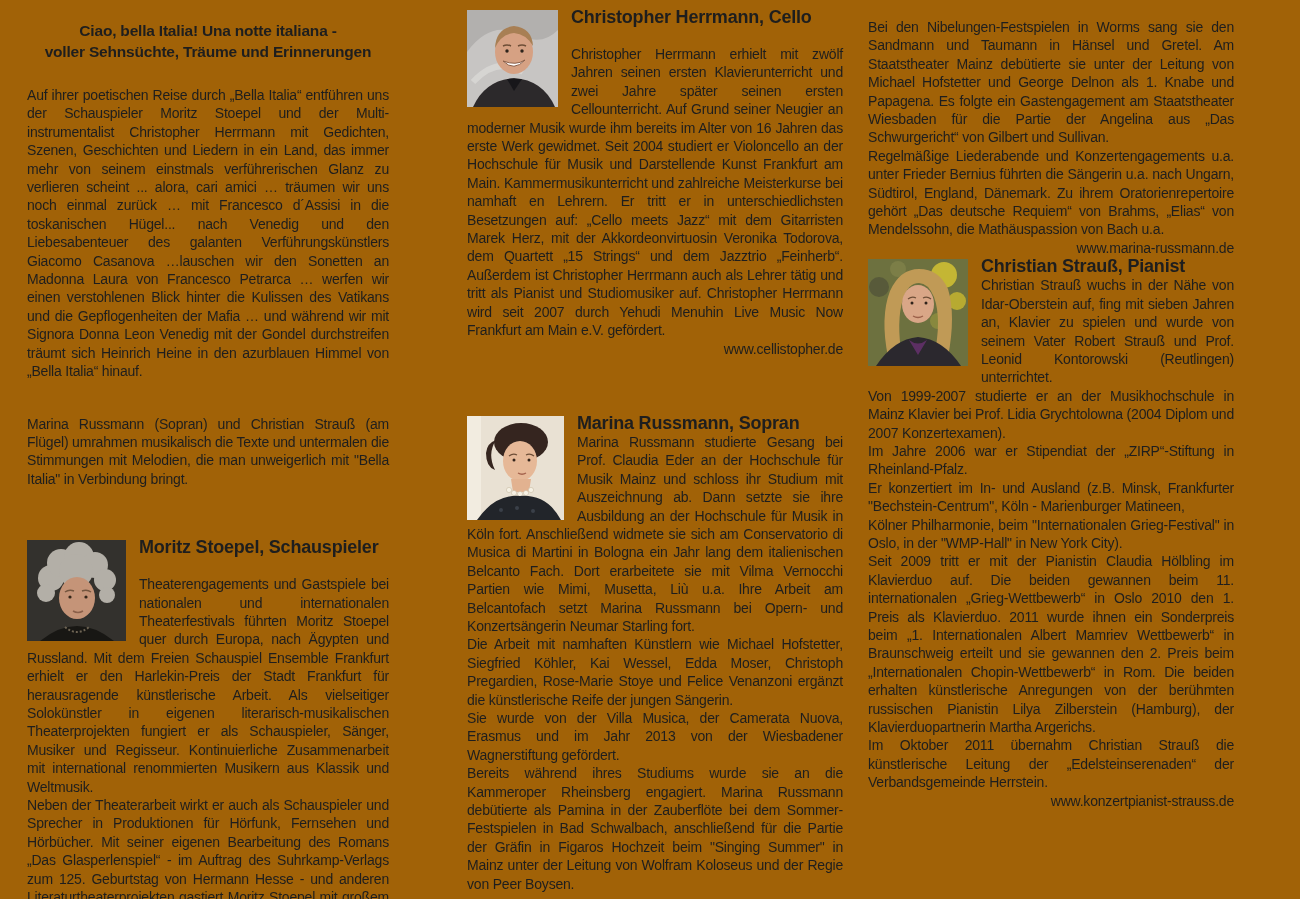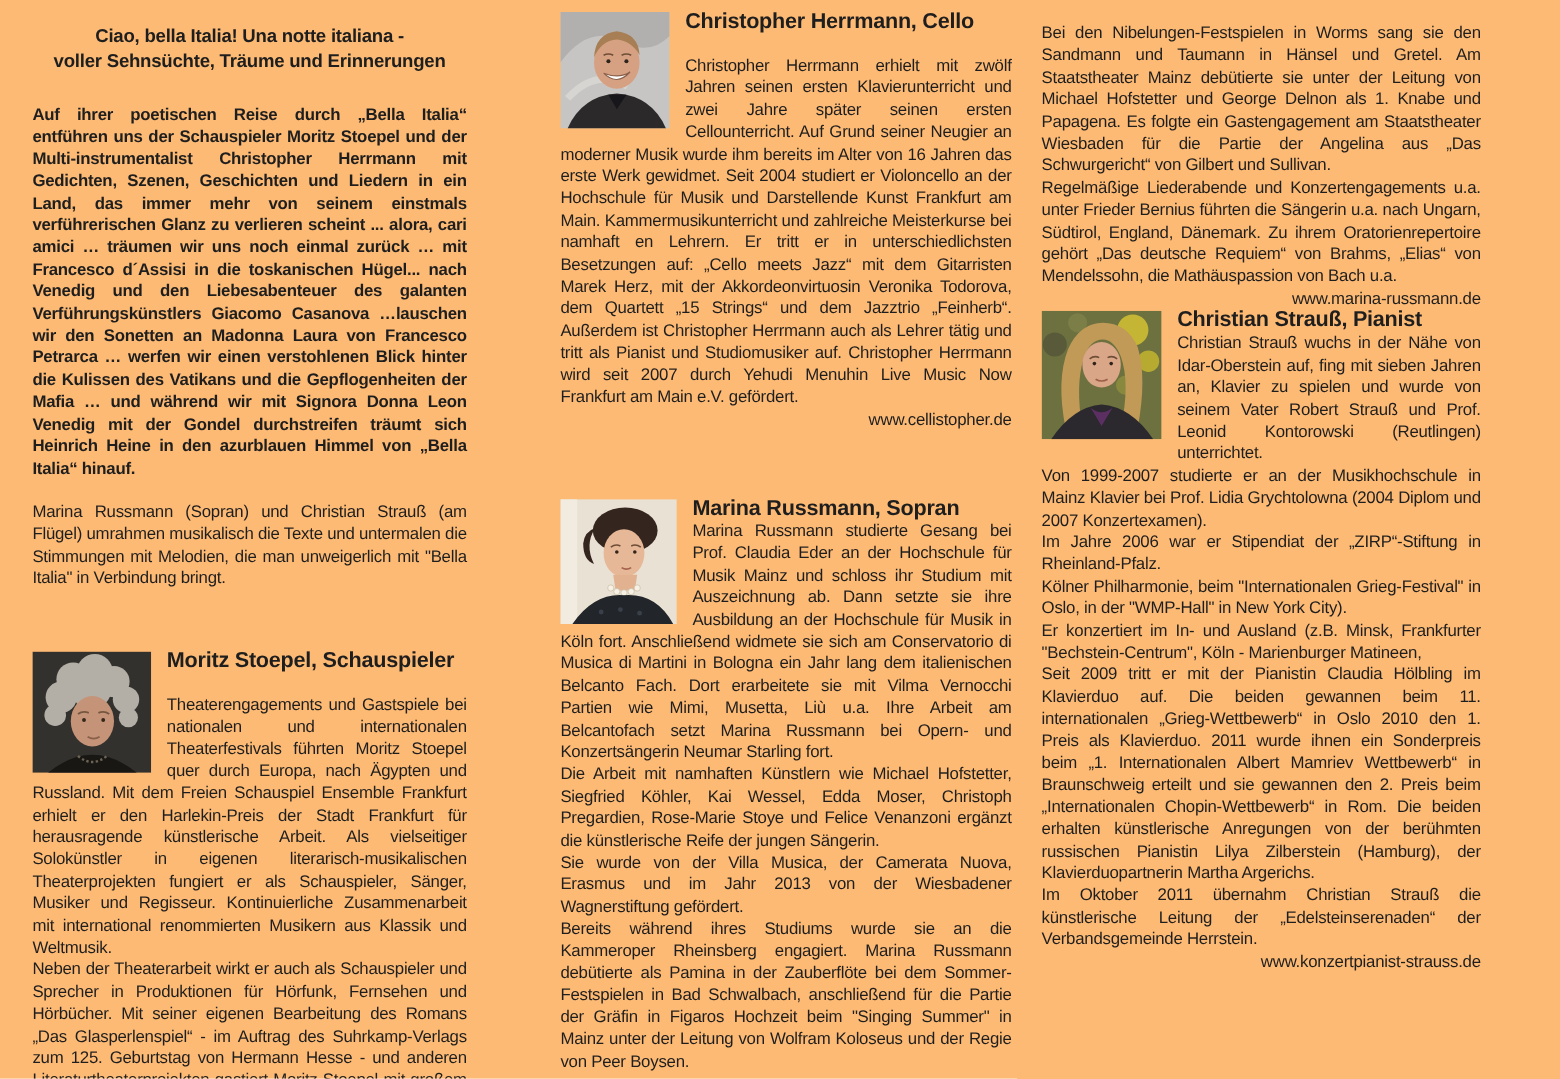--- a/index.html
+++ b/index.html
@@ -1,40 +1,40 @@
 <!DOCTYPE html>
 <html lang="de"><head>
 <meta charset="utf-8">
 <style>
   html,body{margin:0;padding:0;background:#ffffff;}
   .page{
     position:relative;
     width:1300px;height:899px;
-    background:#fdba74;
+    background:#a16207;
     overflow:hidden;
     font-family:"Liberation Sans", sans-serif;
     color:#1e1e1e;
     font-size:14px;
     line-height:18.4px;
     letter-spacing:-0.2px;
   }
   .col{position:absolute;top:0;}
   #col-left{left:27px;top:20px;width:362px;}
   #col-mid{left:467px;top:8px;width:376px;}
   #col-right{left:868px;top:18px;width:366px;}
 
   .title{
     text-align:center;font-weight:bold;
     font-size:15.5px;line-height:21px;
     margin:0 0 24px 0;
   }
   .title span{display:block;}
 
   .para{margin:0;text-align:justify;}
-  .mb1{margin-bottom:18px;font-weight:bold;}
+  .mb1{margin-bottom:34px;}
   .mb-left-section{margin-bottom:50px;}
   .mb-mid-section{margin-bottom:56px;}
   .mb-right-section{margin-bottom:28px;}
 
   .bio{overflow:visible;}
   .bio-heading{font-size:18px;line-height:19px;font-weight:bold;margin:0;}
   .h-gap{margin-bottom:18px;}
 
   .photo{float:left;margin:2px 13px 5px 0;display:block;line-height:0;}
   .photo svg{display:block;}
@@ -169,22 +169,22 @@
             <circle cx="58" cy="44" r="1.5" fill="#30231b"></circle>
           <path d="M45 57 q5 3 10 0" stroke="#9c604a" stroke-width="1.4" fill="none"></path>
           <path d="M8 107 Q26 80 50 78 Q75 80 93 107 Z" fill="#2b282e"></path>
           <path d="M41 81 L50 96 L59 81 Q50 88 41 81 Z" fill="#5c2f63"></path>
         </svg>
       </span>
       <h2 class="bio-heading">Christian Strauß, Pianist</h2>
       <p class="para">Christian Strauß wuchs in der Nähe von Idar-Oberstein auf, fing mit sieben Jahren an, Klavier zu spielen und wurde von seinem Vater Robert Strauß und Prof. Leonid Kontorowski (Reutlingen) unterrichtet.</p>
       <p class="para">Von 1999-2007 studierte er an der Musikhochschule in Mainz Klavier bei Prof. Lidia Grychtolowna (2004 Diplom und 2007 Konzertexamen).</p>
       <p class="para">Im Jahre 2006 war er Stipendiat der „ZIRP“-Stiftung in Rheinland-Pfalz.</p>
+      <p class="para">Er konzertiert im In- und Ausland (z.B. Minsk, Frankfurter "Bechstein-Centrum", Köln - Marienburger Matineen,</p>
       <p class="para">Kölner Philharmonie, beim "Internationalen Grieg-Festival" in Oslo, in der "WMP-Hall" in New York City).</p>
-      <p class="para">Er konzertiert im In- und Ausland (z.B. Minsk, Frankfurter "Bechstein-Centrum", Köln - Marienburger Matineen,</p>
       <p class="para">Seit 2009 tritt er mit der Pianistin Claudia Hölbling im Klavierduo auf. Die beiden gewannen beim 11. internationalen „Grieg-Wettbewerb“ in Oslo 2010 den 1. Preis als Klavierduo. 2011 wurde ihnen ein Sonderpreis beim „1. Internationalen Albert Mamriev Wettbewerb“ in Braunschweig erteilt und sie gewannen den 2. Preis beim „Internationalen Chopin-Wettbewerb“ in Rom. Die beiden erhalten künstlerische Anregungen von der berühmten russischen Pianistin Lilya Zilberstein (Hamburg), der Klavierduopartnerin Martha Argerichs.</p>
       <p class="para">Im Oktober 2011 übernahm Christian Strauß die künstlerische Leitung der „Edelsteinserenaden“ der Verbandsgemeinde Herrstein.</p>
       <p class="website">www.konzertpianist-strauss.de</p>
       <div class="clear"></div>
     </section>
   </div>
 
 </div>
 
 </body></html>

